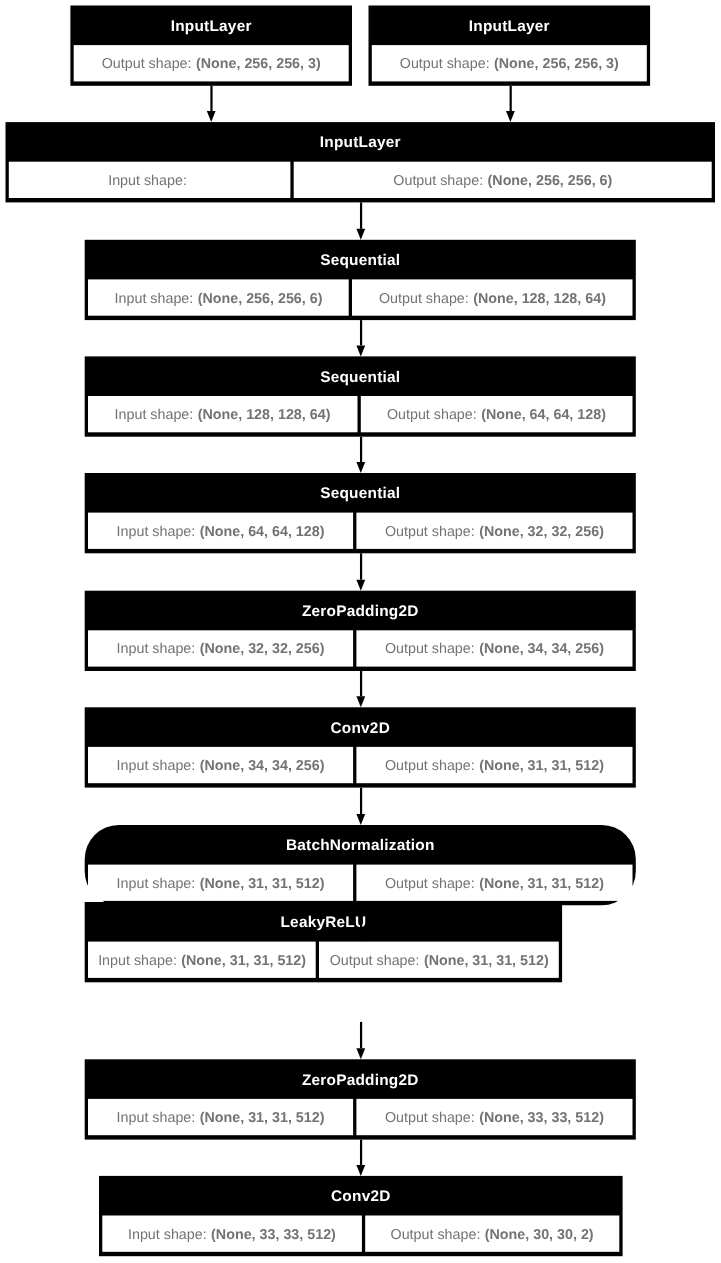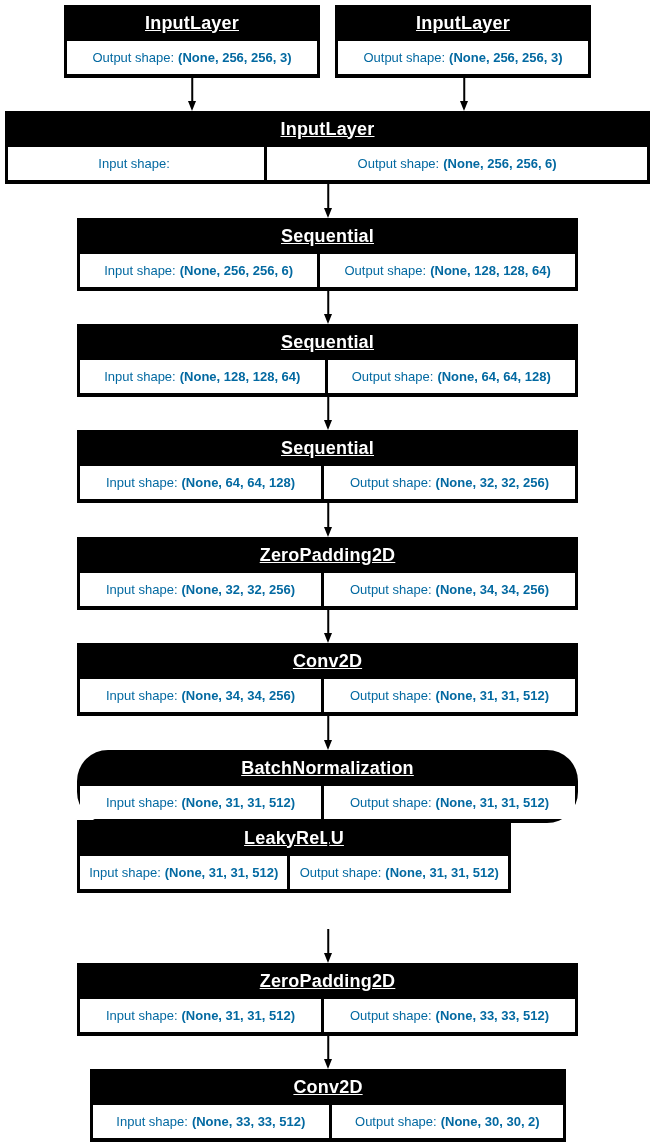--- a/index.html
+++ b/index.html
@@ -24,33 +24,32 @@
     flex-direction: column;
   }
   .node-title {
     height: 36px;
     flex: 0 0 36px;
     display: flex;
     align-items: center;
     justify-content: center;
     color: #ffffff;
     font-weight: bold;
-    font-size: 18px;
+    font-size: 14px;
     letter-spacing: 0.2px;
-    text-decoration: underline;
   }
   .node-body {
     flex: 1 1 auto;
     display: flex;
     gap: 3px;
     margin: 0 3px 4px 3px;
   }
   .cell {
     background: #ffffff;
-    color: #0369a1;
+    color: #737373;
     flex: 1 1 auto;
     display: flex;
     align-items: center;
     justify-content: center;
     white-space: nowrap;
     font-size: 13px;
     padding: 0 6px;
     overflow: hidden;
   }
   .lbl { margin-right: 4px; }

